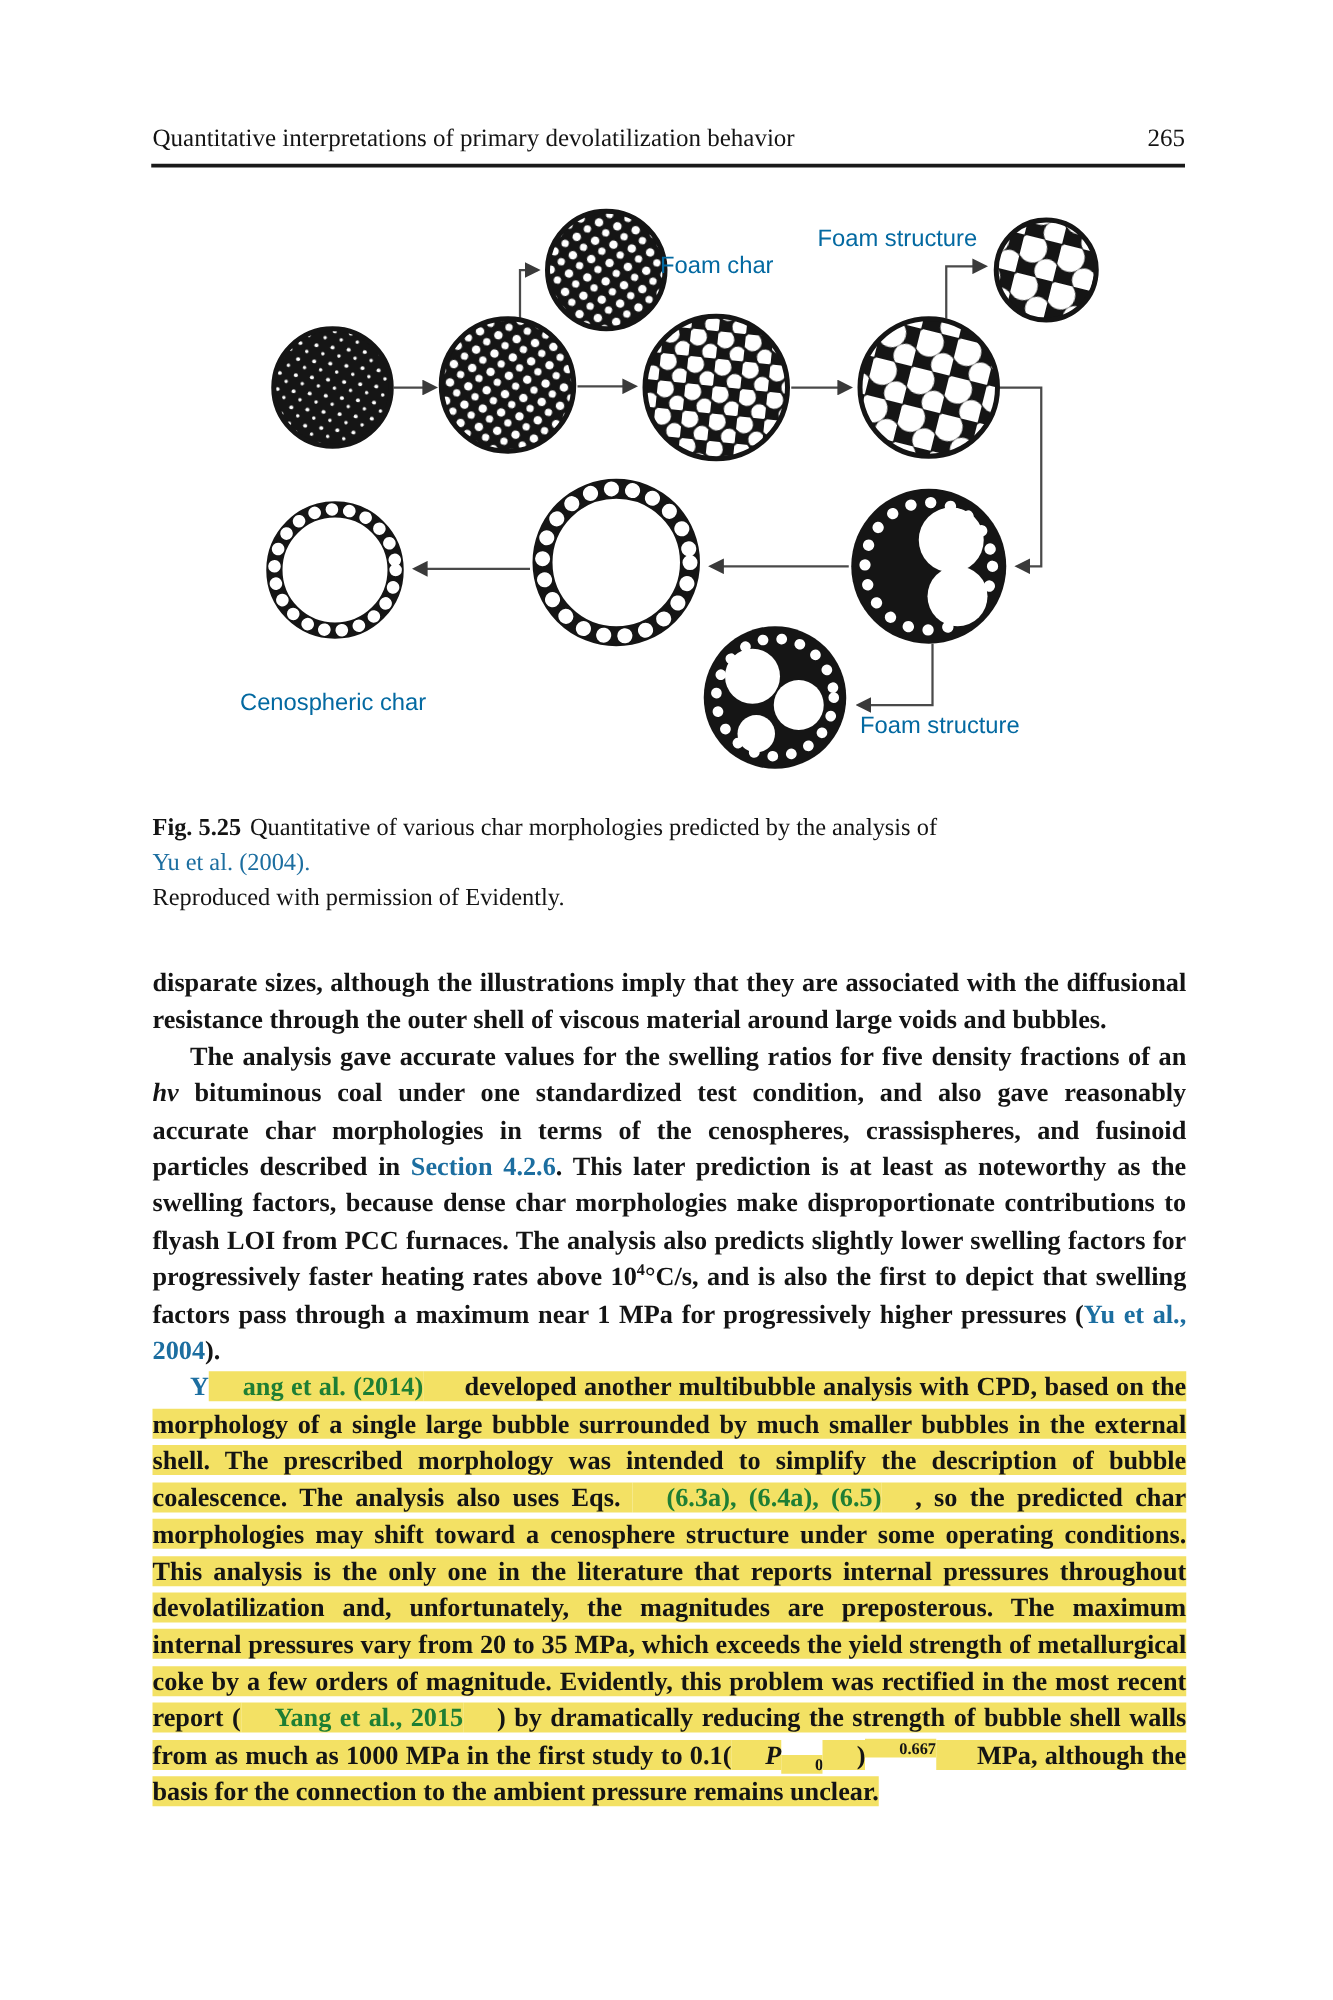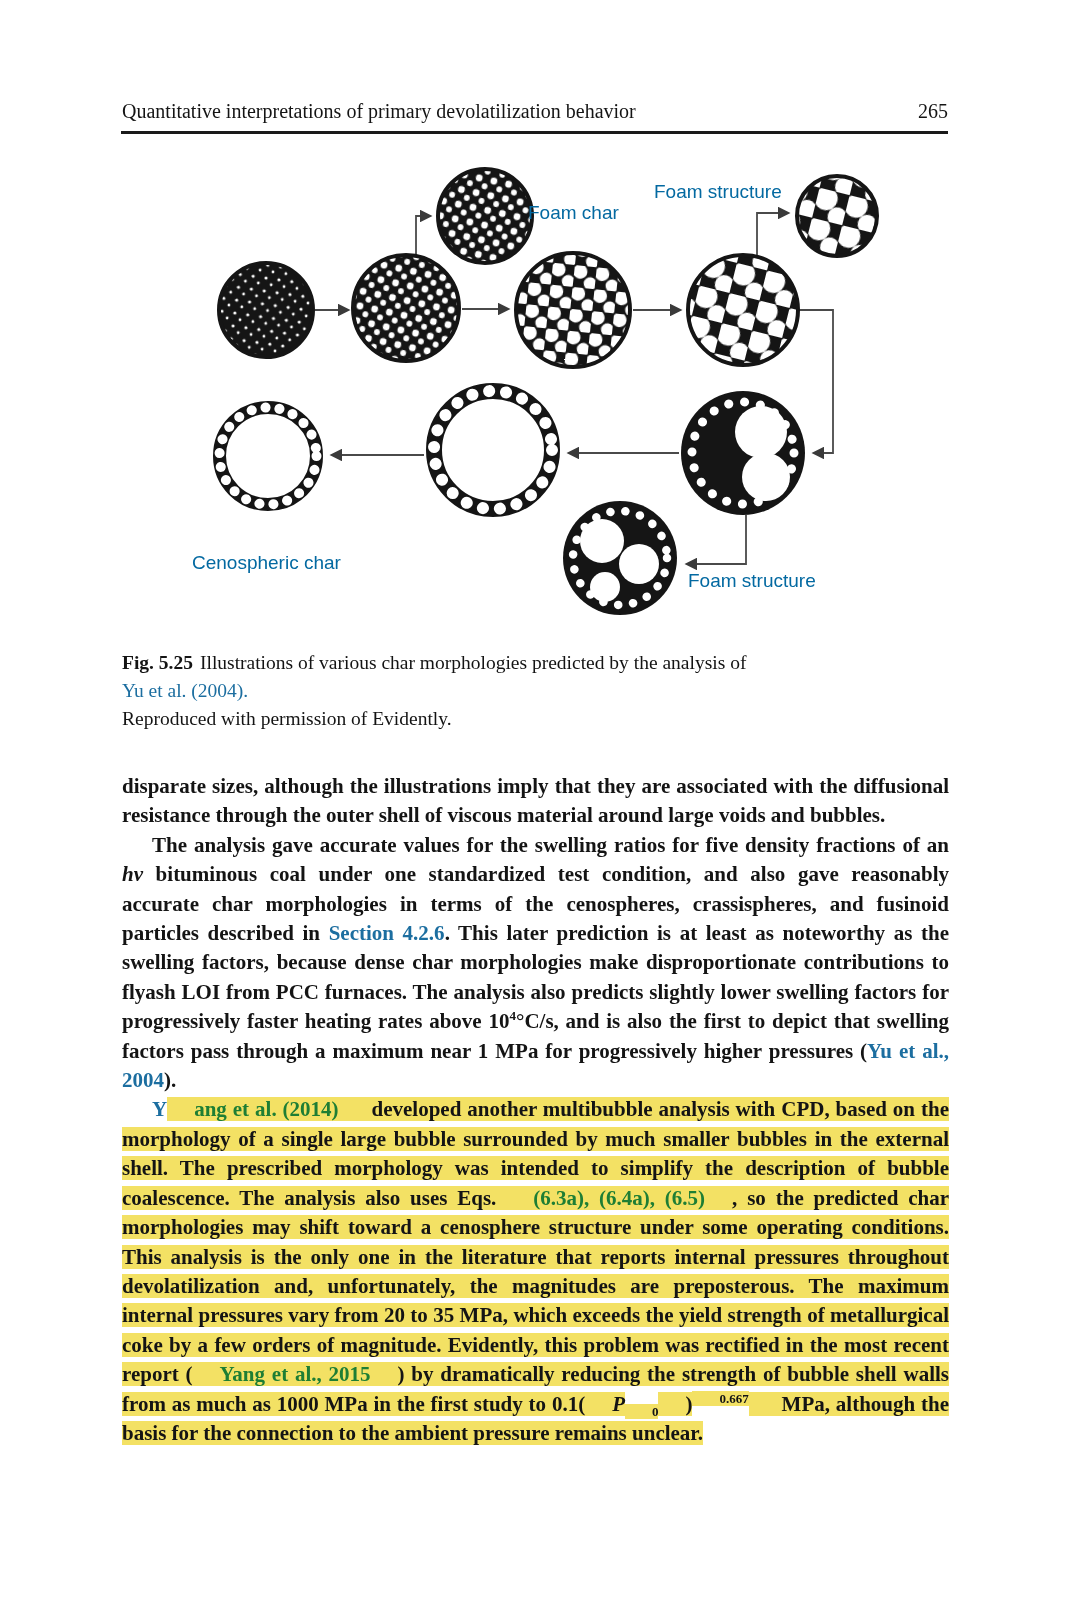--- a/index.html
+++ b/index.html
@@ -138,21 +138,21 @@
       </g>
     </svg>
 
     <div class="fig-label lbl-dense">Foam char</div>
     <div class="fig-label lbl-foam-t">Foam structure</div>
     <div class="fig-label lbl-ceno">Cenospheric char</div>
     <div class="fig-label lbl-foam-b">Foam structure</div>
   </div>
 
   <div class="caption">
-    <div><span class="s-bold">Fig. 5.25</span><span>Illustrations of various char morphologies predicted by the analysis of</span></div>
+    <div><span class="s-bold">Fig. 5.25</span><span>Quantitative of various char morphologies predicted by the analysis of</span></div>
     <div><span class="s-link-blue">Yu et al. (2004).</span></div>
     <div><span>Reproduced with permission of Evidently.</span></div>
   </div>
 
   <div class="body-text">
       <p><span>disparate sizes, although the illustrations imply that they are associated with the diffusional resistance through the outer shell of viscous material around large voids and bubbles.</span></p>
       <p class="indent"><span>The analysis gave accurate values for the swelling ratios for five density fractions of an </span><span class="s-italic">hv</span><span> bituminous coal under one standardized test condition, and also gave reasonably accurate char morphologies in terms of the cenospheres, crassispheres, and fusinoid particles described in </span><span class="s-link-blue">Section 4.2.6</span><span>. This later prediction is at least as noteworthy as the swelling factors, because dense char morphologies make disproportionate contributions to flyash LOI from PCC furnaces. The analysis also predicts slightly lower swelling factors for progressively faster heating rates above 10</span><span class="s-sup">4</span><span>°C/s, and is also the first to depict that swelling factors pass through a maximum near 1 MPa for progressively higher pressures (</span><span class="s-link-blue">Yu et al., 2004</span><span>).</span></p>
       <p class="indent"><span class="s-link-blue">Y</span><span class="s-link-green hl">ang et al. (2014)</span><span class="hl"> developed another multibubble analysis with CPD, based on the morphology of a single large bubble surrounded by much smaller bubbles in the external shell. The prescribed morphology was intended to simplify the description of bubble coalescence. The analysis also uses Eqs. </span><span class="s-link-green hl">(6.3a), (6.4a), (6.5)</span><span class="hl">, so the predicted char morphologies may shift toward a cenosphere structure under some operating conditions. This analysis is the only one in the literature that reports internal pressures throughout devolatilization and, unfortunately, the magnitudes are preposterous. The maximum internal pressures vary from 20 to 35 MPa, which exceeds the yield strength of metallurgical coke by a few orders of magnitude. Evidently, this problem was rectified in the most recent report (</span><span class="s-link-green hl">Yang et al., 2015</span><span class="hl">) by dramatically reducing the strength of bubble shell walls from as much as 1000 MPa in the first study to 0.1(</span><span class="s-italic hl">P</span><span class="s-sub hl">0</span><span class="hl">)</span><span class="s-sup hl">0.667</span><span class="hl"> MPa, although the basis for the connection to the ambient pressure remains unclear.</span></p>
     </div>
 

